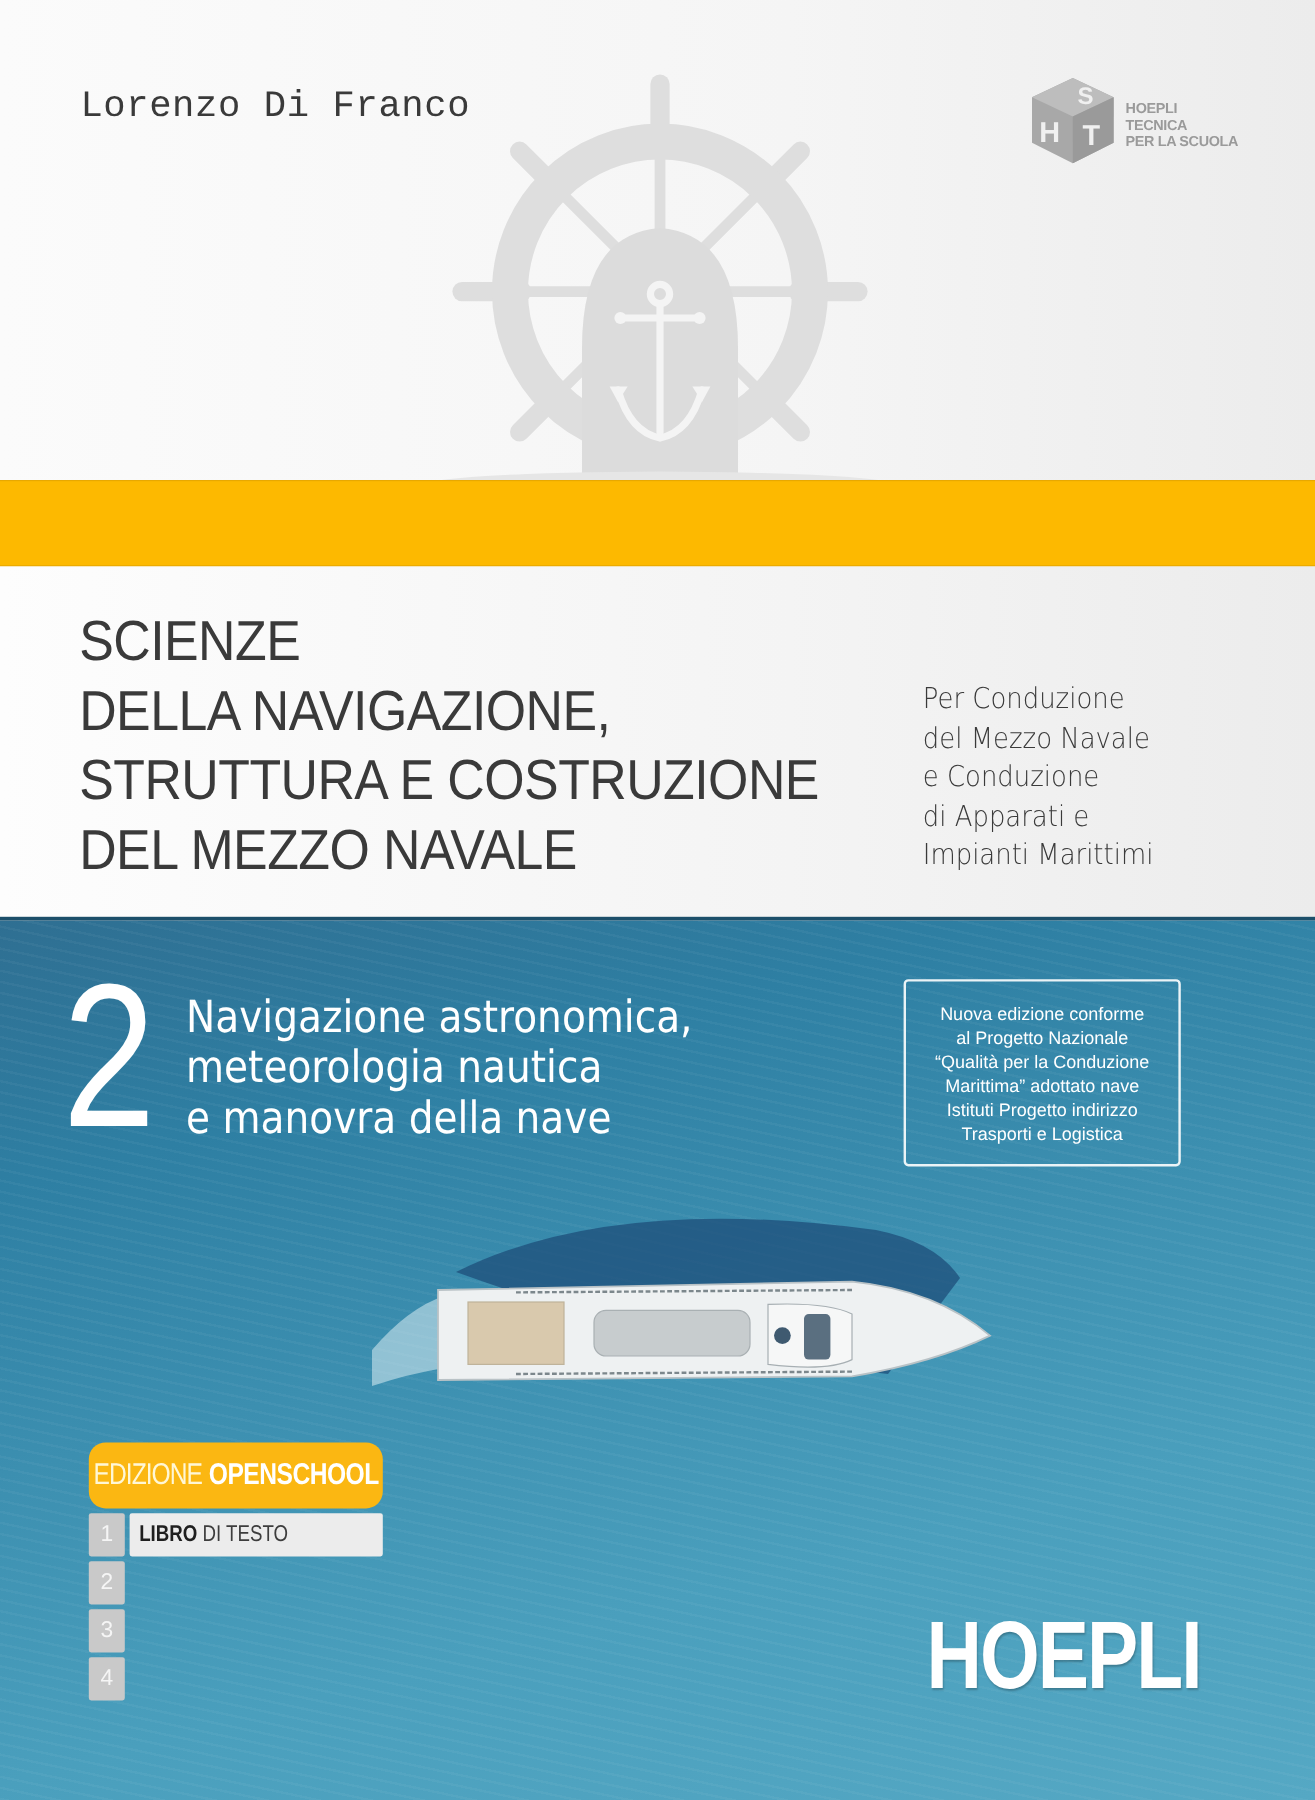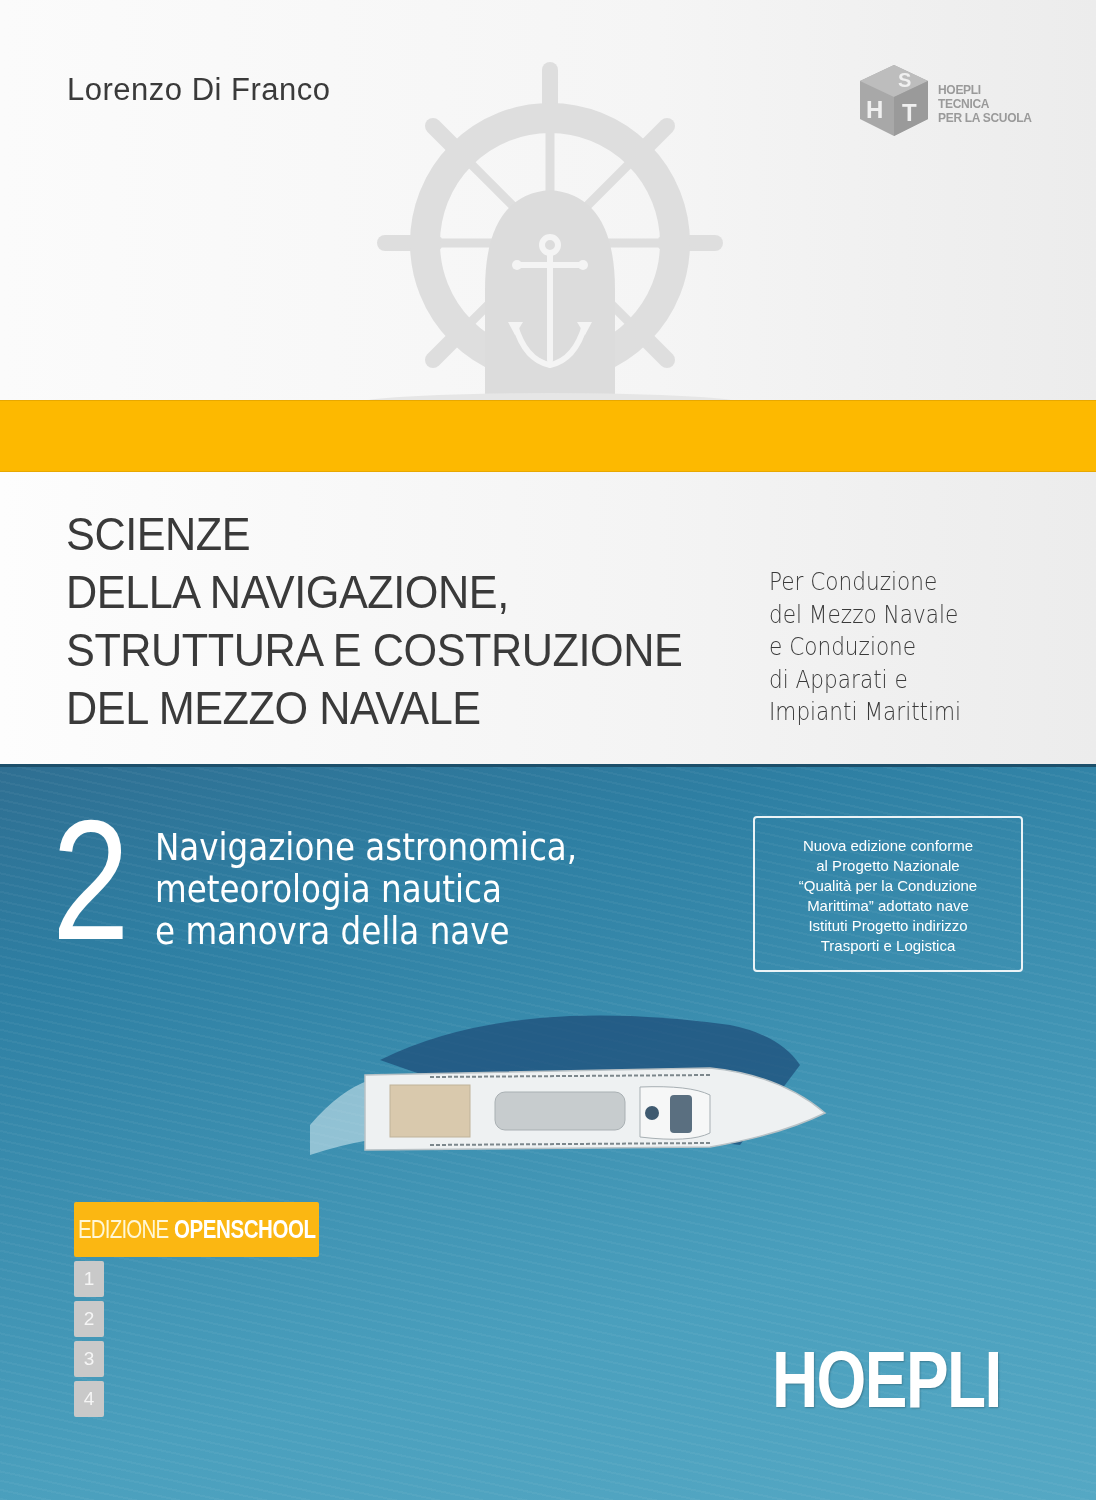--- a/index.html
+++ b/index.html
@@ -5,21 +5,21 @@
   * { box-sizing: border-box; margin: 0; padding: 0; }
   html, body { width: 1096px; height: 1500px; overflow: hidden; }
   body { font-family: "DejaVu Sans", sans-serif; background: #f2f2f2; position: relative; }
 
   .cover { position: absolute; left: 0; top: 0; width: 1096px; height: 1500px; overflow: hidden; }
 
   
   .top { position: absolute; left: 0; top: 0; width: 1096px; height: 400px;
          background: linear-gradient(90deg, #fbfbfb 0%, #f5f5f5 60%, #ececec 100%); }
   .author { position: absolute; left: 67px; top: 72px; font-size: 31px; color: #3a3a3a;
-            font-family: Liberation Sans, sans-serif; font-weight: 300; letter-spacing: 0.5px; }
+            font-family: Liberation Mono, monospace; font-weight: 300; letter-spacing: 0.5px; }
 
   .wheel { position: absolute; left: 365px; top: 60px; width: 370px; height: 340px; }
 
   .series-logo { position: absolute; left: 858px; top: 63px; width: 190px; height: 75px; }
   .series-logo .cube { position: absolute; left: 0; top: 0; width: 72px; height: 75px; }
   .series-logo .text { position: absolute; left: 80px; top: 20px; font-size: 12px; line-height: 14px;
                        color: #9a9a9a; font-weight: bold; font-family: "Liberation Sans", sans-serif; letter-spacing: -0.3px; }
   .series-logo .text div { white-space: nowrap; }
 
   
@@ -45,32 +45,32 @@
   .sea::before { content: ""; position: absolute; inset: 0;
     background: repeating-linear-gradient(12deg, rgba(255,255,255,0.04) 0 2px, transparent 2px 9px);
   }
 
   .vol-number { position: absolute; left: 52px; top: 795px; font-size: 170px; line-height: 170px; color: #ffffff;
                 font-family: "Liberation Sans", sans-serif; font-weight: 300; transform: scaleX(0.82); transform-origin: left top; }
   .vol-title { position: absolute; left: 155px; top: 827px; font-size: 37px; line-height: 42px; color: #ffffff;
                font-family: "DejaVu Sans", sans-serif; transform: scaleX(0.88); transform-origin: left top; }
   .vol-title div { white-space: nowrap; }
 
-  .notice-box { position: absolute; left: 753px; top: 816px; width: 270px; height: 156px;
+  .notice-box { position: absolute; left: 753px; top: 816px; width: 231px; height: 156px;
                 border: 2px solid rgba(255,255,255,0.9); border-radius: 4px;
                 color: #ffffff; text-align: center; font-family: "Liberation Sans", sans-serif;
                 font-size: 15px; line-height: 20px; padding-top: 18px; }
   .notice-box div { white-space: nowrap; }
 
   
   .ship { position: absolute; left: 310px; top: 1005px; width: 540px; height: 160px; }
 
   
   .openschool { position: absolute; left: 74px; top: 1202px; width: 245px; }
-  .os-header { height: 55px; background: #fbb712; border-radius: 2px; color: #fff7d6;
+  .os-header { height: 55px; background: #fbb712; border-radius: 14px; color: #fff7d6;
                font-family: "Liberation Sans", sans-serif; font-size: 25px; line-height: 55px; padding-left: 4px; white-space: nowrap;
                transform-origin: left center; }
   .os-header span.light { font-weight: normal; letter-spacing: -1px; }
   .os-header span.bold { font-weight: bold; color: #ffffff; letter-spacing: -0.5px; }
   .os-header .inner { display: inline-block; transform: scaleX(0.82); transform-origin: left center; }
   .os-row { display: flex; height: 36px; margin-top: 4px; }
   .os-num { width: 30px; background: #c9c9c9; color: #f5f5f5; font-family: "Liberation Sans", sans-serif; font-size: 19px;
             text-align: center; line-height: 36px; border-radius: 2px; }
   .os-label { flex: 1; margin-left: 4px; background: #ececec; border-radius: 2px; color: #1f1f1f;
               font-family: "Liberation Sans", sans-serif; font-size: 19px; line-height: 36px; padding-left: 8px; white-space: nowrap; }
@@ -202,20 +202,23 @@
   <div class="openschool">
     <div class="os-header">
       <span class="inner">
         <span class="light">EDIZIONE</span>
         <span class="bold">OPENSCHOOL</span>
       </span>
     </div>
 
     <div class="os-row">
       <div class="os-num">1</div>
+      <div class="os-label">
+        <span class="inner"><span class="b">LIBRO</span><span class="l"> DI TESTO</span></span>
+      </div>
     </div>
     <div class="os-row">
       <div class="os-num">2</div>
     </div>
     <div class="os-row">
       <div class="os-num">3</div>
     </div>
     <div class="os-row">
       <div class="os-num">4</div>
     </div>

